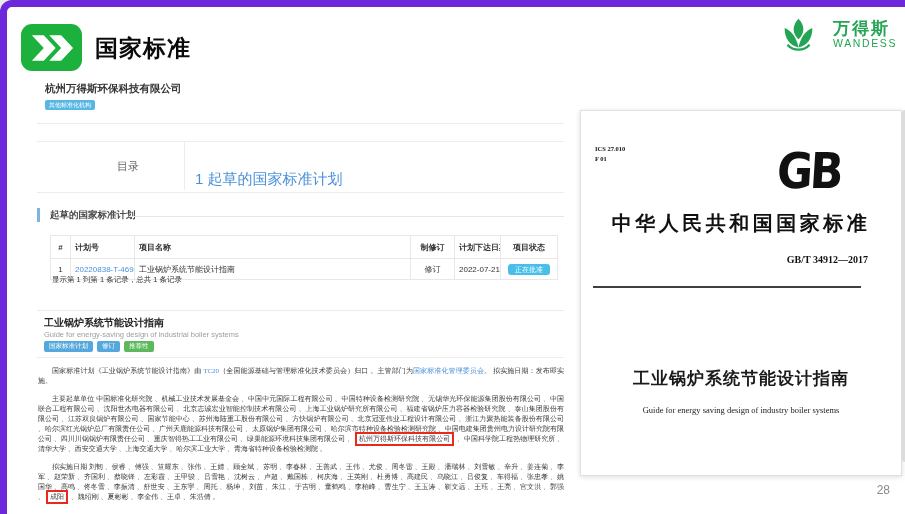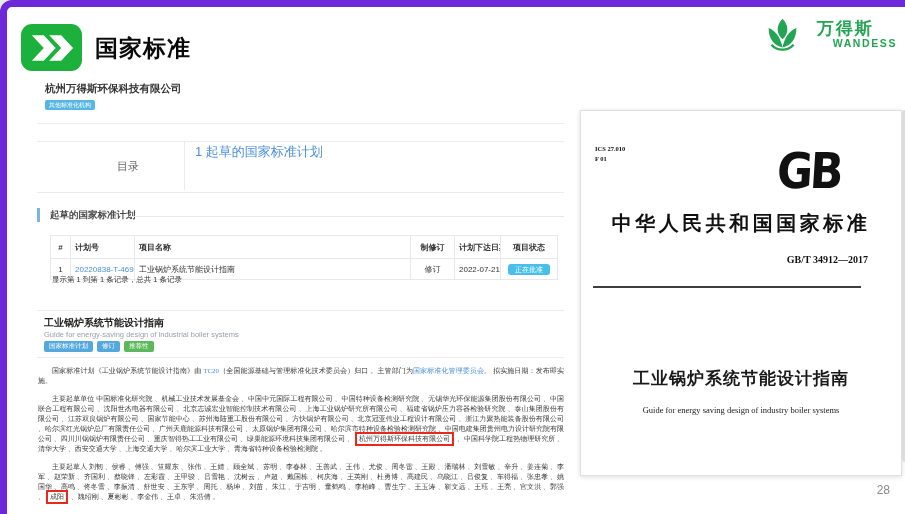--- a/index.html
+++ b/index.html
@@ -8,31 +8,31 @@
   .abs{position:absolute;}
   .serif{font-family:"Liberation Serif","DejaVu Serif",serif;}
 
   
   .marker{left:14px;top:17px;width:61px;height:47px;background:#1CB13C;border-radius:11px;
           display:flex;align-items:center;justify-content:center;}
   .slide-title{left:88px;top:26px;font-size:23px;font-weight:bold;color:#0a0a0a;letter-spacing:1px;}
   .brand{right:13px;top:9px;display:flex;align-items:center;gap:16px;}
   .brand-text{display:flex;flex-direction:column;line-height:1.05;}
   .brand-cn{font-size:17px;font-weight:bold;color:#23A553;letter-spacing:2px;}
-  .brand-en{font-size:10.5px;font-weight:bold;color:#23A553;letter-spacing:1.6px;margin-left:16px;}
+  .brand-en{font-size:10.5px;font-weight:normal;color:#23A553;letter-spacing:1.6px;}
 
   
   .company-title{left:38px;top:75px;font-size:10.5px;font-weight:bold;color:#333;}
   .company-badge{left:38px;top:93px;font-size:6px;color:#fff;background:#57B7E3;
                  padding:2px 4px;border-radius:2px;line-height:1;}
   .hr{height:1px;background:#ececec;}
   .toc-box{left:30px;top:134px;width:527px;height:50px;border-top:1px solid #ececec;border-bottom:1px solid #ececec;}
   .toc-label{left:110px;top:152px;font-size:11px;color:#666;}
   .toc-divider{left:177px;top:135px;width:1px;height:48px;background:#ececec;}
-  .toc-link{left:188px;top:136px;font-size:13px;color:#4A90D9;cursor:pointer;}
+  .toc-link{left:188px;top:163px;font-size:15px;color:#4A90D9;cursor:pointer;}
 
   .sec-bar{left:30px;top:201px;width:3px;height:14px;background:#7CB5E2;}
   .sec-title{left:43px;top:202px;font-size:9.5px;font-weight:bold;color:#4a4a4a;}
   .sec-line{left:122px;top:209px;width:435px;height:1px;background:#e7e7e7;}
 
   table.plans{position:absolute;left:43px;top:228px;width:507px;border-collapse:collapse;table-layout:fixed;
               font-size:8px;color:#333;}
   table.plans th,table.plans td{border:1px solid #e8e8e8;padding:0 4px;font-weight:normal;overflow:hidden;white-space:nowrap;}
   table.plans th{height:22px;font-weight:bold;text-align:left;color:#333;}
   table.plans td{height:20px;}
@@ -148,21 +148,21 @@
   <div class="abs std-badges">
     <span class="badge badge-blue">国家标准计划</span>
     <span class="badge badge-blue">修订</span>
     <span class="badge badge-green">推荐性</span>
   </div>
   <div class="abs hr" style="left:30px;top:350px;width:527px;"></div>
 
   <div class="abs paras">
     <p><span>国家标准计划《工业锅炉系统节能设计指南》由 </span><span class="plink">TC20</span><span>（全国能源基础与管理标准化技术委员会）归口 。主管部门为</span><span class="plink">国家标准化管理委员会</span><span>。 拟实施日期：发布即实施。</span></p>
     <p><span>主要起草单位 中国标准化研究院 、机械工业技术发展基金会 、中国中元国际工程有限公司 、中国特种设备检测研究院 、无锡华光环保能源集团股份有限公司 、中国联合工程有限公司 、沈阳世杰电器有限公司 、北京志诚宏业智能控制技术有限公司 、上海工业锅炉研究所有限公司 、福建省锅炉压力容器检验研究院 、泰山集团股份有限公司 、江苏双良锅炉有限公司 、国家节能中心 、苏州海陆重工股份有限公司 、方快锅炉有限公司 、北京冠亚伟业工程设计有限公司 、浙江力聚热能装备股份有限公司 、哈尔滨红光锅炉总厂有限责任公司 、广州天鹿能源科技有限公司 、太原锅炉集团有限公司 、哈尔滨市特种设备检验检测研究院 、中国电建集团贵州电力设计研究院有限公司 、四川川锅锅炉有限责任公司 、重庆智得热工工业有限公司 、绿巢能源环境科技集团有限公司 、</span><span class="red-box">杭州万得斯环保科技有限公司</span><span> 、中国科学院工程热物理研究所 、清华大学 、西安交通大学 、上海交通大学 、哈尔滨工业大学 、青海省特种设备检验检测院 。</span></p>
-    <p><span>主要起草人 刘韧 、侯睿 、傅强 、笪耀东 、张伟 、王婧 、顾全斌 、苏明 、李春林 、王善武 、王伟 、尤俊 、周冬雷 、王殿 、潘瑞林 、刘雪敏 、辛升 、姜连菊 、李军 、赵荣新 、齐国利 、蔡晓锋 、左彩霞 、王甲骏 、吕雪艳 、沈树云 、卢超 、戴国栋 、柯庆海 、王英刚 、杜勇博 、高建民 、乌晓江 、吕俊复 、车得福 、张忠孝 、姚国华 、高鸣 、佟冬雪 、李振清 、舒世安 、王东宇 、周托 、杨坤 、刘苗 、朱江 、于吉明 、童鹤鸣 、李柏峰 、曹生宁 、王玉涛 、靳文远 、王珏 、王亮 、官文洪 、郭强 、</span><span class="red-box">成阳</span><span> 、魏绍刚 、夏彬彬 、李金伟 、王卓 、朱浩倩 。</span></p>
+    <p><span>拟实施日期 刘韧 、侯睿 、傅强 、笪耀东 、张伟 、王婧 、顾全斌 、苏明 、李春林 、王善武 、王伟 、尤俊 、周冬雷 、王殿 、潘瑞林 、刘雪敏 、辛升 、姜连菊 、李军 、赵荣新 、齐国利 、蔡晓锋 、左彩霞 、王甲骏 、吕雪艳 、沈树云 、卢超 、戴国栋 、柯庆海 、王英刚 、杜勇博 、高建民 、乌晓江 、吕俊复 、车得福 、张忠孝 、姚国华 、高鸣 、佟冬雪 、李振清 、舒世安 、王东宇 、周托 、杨坤 、刘苗 、朱江 、于吉明 、童鹤鸣 、李柏峰 、曹生宁 、王玉涛 、靳文远 、王珏 、王亮 、官文洪 、郭强 、</span><span class="red-box">成阳</span><span> 、魏绍刚 、夏彬彬 、李金伟 、王卓 、朱浩倩 。</span></p>
   </div>
 
   <div class="abs doc-page">
     <div class="abs ics">
       <div>ICS 27.010</div>
       <div>F 01</div>
     </div>
     <div class="abs gb-logo">GB</div>
     <div class="abs nat-title">中华人民共和国国家标准</div>
     <div class="abs std-no">GB/T 34912—2017</div>

